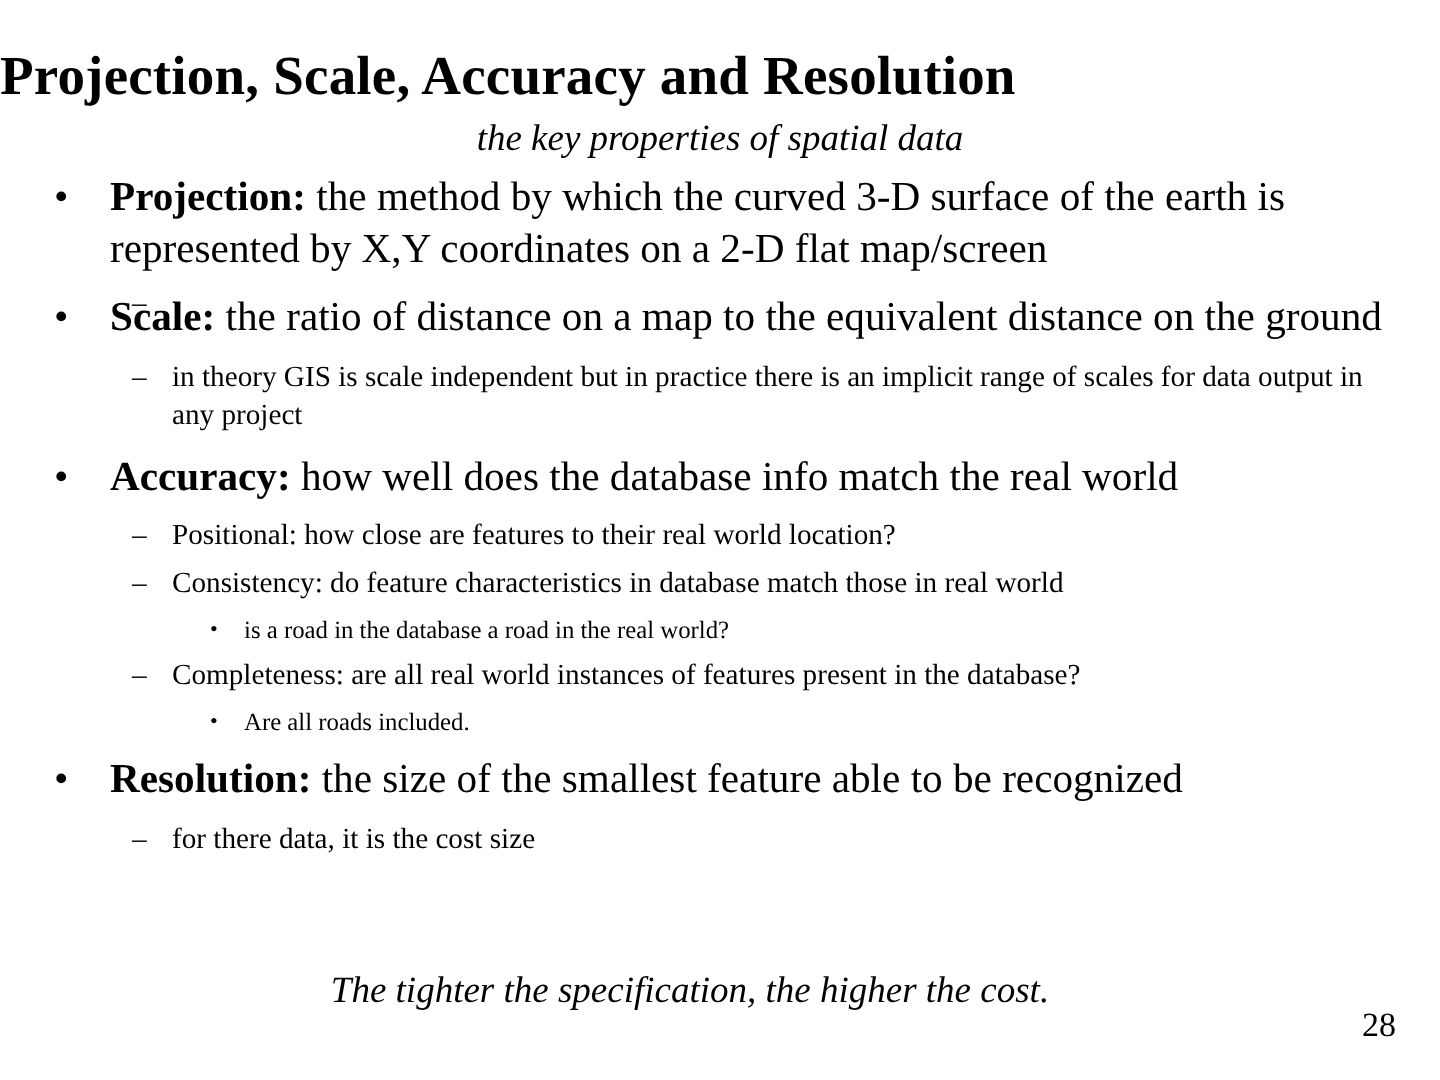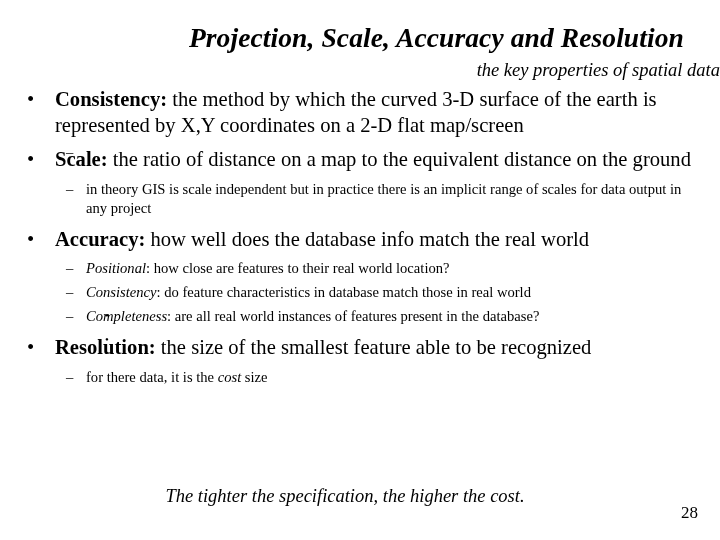--- a/index.html
+++ b/index.html
@@ -22,33 +22,32 @@
     height: 540px;
     box-sizing: border-box;
   }
 
   
   .title {
     position: absolute;
     left: 0;
     top: 24px;
     width: 684px;
-    text-align: right;
+    text-align: left;
     font-size: 27.5px;
     font-weight: bold;
     letter-spacing: 0.1px;
     line-height: 1.05;
-    font-style: italic;
   }
   .subtitle {
     position: absolute;
     left: 0;
     top: 61px;
     width: 720px;
-    text-align: right;
+    text-align: center;
     font-size: 18.5px;
     font-style: italic;
     line-height: 1.05;
   }
 
   
   .body-list {
     position: absolute;
     left: 0;
     top: 86px;
@@ -89,21 +88,20 @@
     margin-top: 5px;
   }
   .lvl2 .bul {
     position: absolute;
     left: 66px;
     top: 0;
     font-size: 14.6px;
     line-height: 19px;
   }
   .lvl2 .em {
-    font-style: italic;
   }
 
   
   .lvl3 {
     font-size: 12.4px;
     line-height: 16.5px;
     padding-left: 122px;
     padding-right: 30px;
     margin-top: 5px;
   }
@@ -149,21 +147,21 @@
 <body>
 
 <div class="slide">
 
   <div class="title">Projection, Scale, Accuracy and Resolution</div>
   <div class="subtitle">the key properties of spatial data</div>
 
   <div class="body-list">
 
     <div class="lvl1">
-      <span class="bul">•</span><span class="lead">Consistency:</span><span> the method by which the curved 3-D surface of the earth is represented by X,Y coordinates on a 2-D flat map/screen</span>
+      <span class="bul">•</span><span class="lead">Projection:</span><span> the method by which the curved 3-D surface of the earth is represented by X,Y coordinates on a 2-D flat map/screen</span>
     </div>
     <div class="lvl2">
       <span class="bul">–</span>
     </div>
 
     <div class="lvl1 gap-md">
       <span class="bul">•</span><span class="lead">Scale:</span><span> the ratio of distance on a map to the equivalent distance on the ground</span>
     </div>
     <div class="lvl2 gap-sm">
       <span class="bul">–</span><span>in theory GIS is scale independent but in practice there is an implicit range  of scales for data output in any project</span>
@@ -172,27 +170,27 @@
     <div class="lvl1 gap-md">
       <span class="bul">•</span><span class="lead">Accuracy:</span><span> how well does the database info match the real world</span>
     </div>
     <div class="lvl2 gap-sm">
       <span class="bul">–</span><span class="em">Positional</span><span>: how close are features to their real world location?</span>
     </div>
     <div class="lvl2">
       <span class="bul">–</span><span class="em">Consistency</span><span>: do feature characteristics in database match those in real world</span>
     </div>
     <div class="lvl3">
-      <span class="bul">•</span>
+      <span class="bul">•</span><span>is a road in the database a road in the real world?</span>
     </div>
     <div class="lvl2">
       <span class="bul">–</span><span class="em">Completeness</span><span>: are all real world instances of features present in the database?</span>
     </div>
     <div class="lvl3">
-      <span class="bul">•</span>
+      <span class="bul">•</span><span>Are all roads included.</span>
     </div>
 
     <div class="lvl1 gap-md">
       <span class="bul">•</span><span class="lead">Resolution:</span><span> the size of the smallest feature able to be recognized</span>
     </div>
     <div class="lvl2 gap-sm">
       <span class="bul">–</span><span>for there data, it is the </span><span class="em">cost</span><span> size</span>
     </div>
 
   </div>

